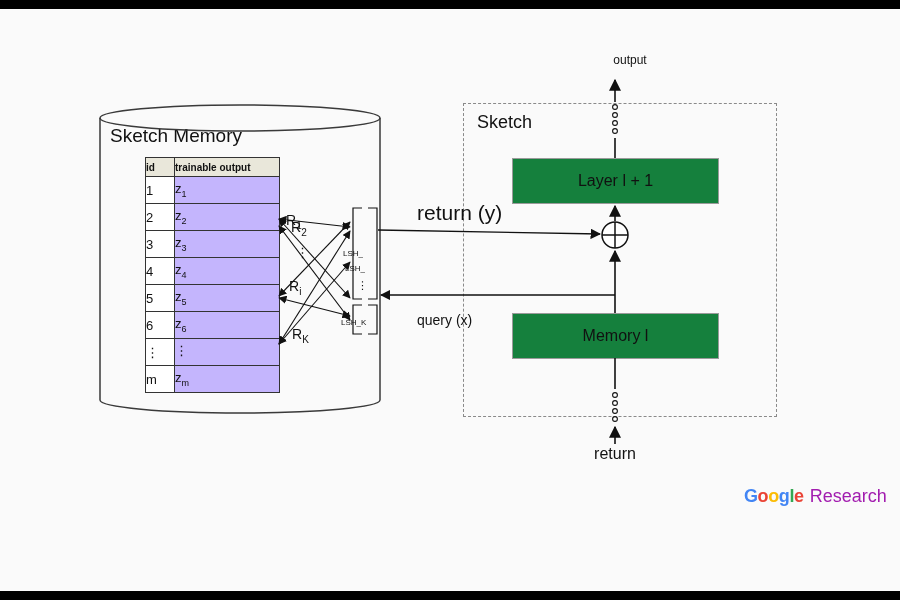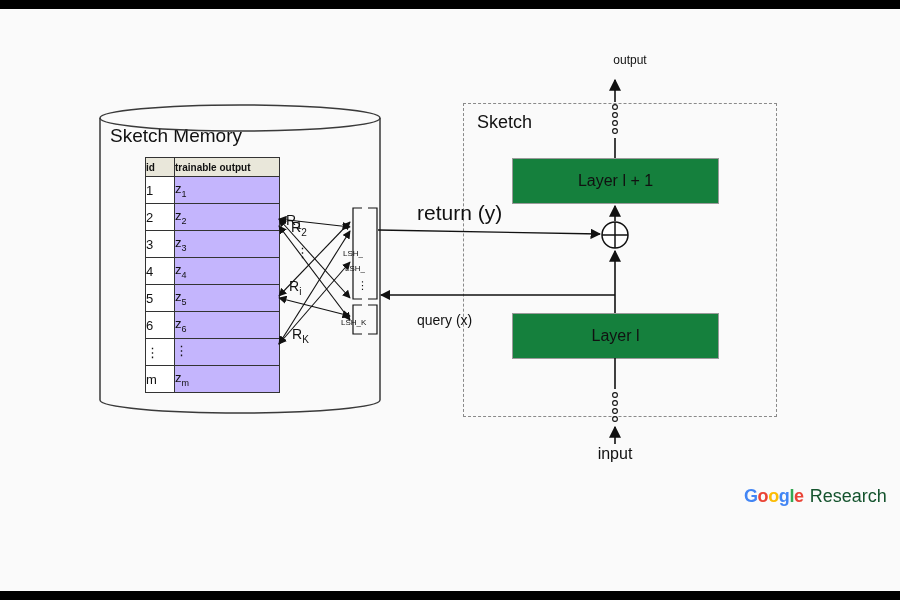--- a/index.html
+++ b/index.html
@@ -42,21 +42,21 @@
 <div class="stage">
 
   <div class="bar top"></div>
   <div class="bar bottom"></div>
 
   <div class="net-box"></div>
   <div class="layer upper">
     <span>Layer l + 1</span>
   </div>
   <div class="layer lower">
-    <span>Layer l</span>
+    <span>Memory l</span>
   </div>
 
   <table class="mem">
     <thead>
       <tr>
         <th class="th-id">id</th>
         <th class="th-vec">trainable output</th>
       </tr>
     </thead>
     <tbody>
@@ -91,37 +91,37 @@
       <tr>
         <td>m</td>
         <td class="vec"><span>z</span><span class="sb">m</span></td>
       </tr>
     </tbody>
   </table>
 
   <div class="lbl title">Sketch Memory</div>
   <div class="lbl network-label">Sketch</div>
   <div class="lbl output-label">output</div>
-  <div class="lbl input-label">input</div>
+  <div class="lbl input-label">return</div>
   <div class="lbl return-label">return (y)</div>
   <div class="lbl query-label">query (x)</div>
 
   <div class="lbl rlab" style="left:286px;top:212px"><span>R</span><span class="sbr">1</span></div>
   <div class="lbl rlab" style="left:291px;top:219px"><span>R</span><span class="sbr">2</span></div>
   <div class="lbl vdots" style="left:296px;top:246px">⋮</div>
   <div class="lbl rlab" style="left:289px;top:278px"><span>R</span><span class="sbr">i</span></div>
   <div class="lbl rlab" style="left:292px;top:326px"><span>R</span><span class="sbr">K</span></div>
 
   <div class="lbl lsh" style="left:343px;top:249px">LSH_</div>
   <div class="lbl lsh" style="left:345px;top:264px">LSH_</div>
   <div class="lbl vdots" style="left:357px;top:280px;font-size:11px">⋮</div>
   <div class="lbl lsh" style="left:341px;top:318px">LSH_K</div>
 
   <div class="glogo">
-    <span style="color: rgb(66, 133, 244);">G</span><span style="color: rgb(234, 67, 53);">o</span><span style="color: rgb(251, 188, 5);">o</span><span style="color: rgb(66, 133, 244);">g</span><span style="color: rgb(52, 168, 83);">l</span><span style="color: rgb(234, 67, 53);">e</span><span class="research" style="color: #14532d;">Research</span>
+    <span style="color: rgb(66, 133, 244);">G</span><span style="color: rgb(234, 67, 53);">o</span><span style="color: rgb(251, 188, 5);">o</span><span style="color: rgb(66, 133, 244);">g</span><span style="color: rgb(52, 168, 83);">l</span><span style="color: rgb(234, 67, 53);">e</span><span class="research" style="color: #a21caf;">Research</span>
   </div>
 
   <svg class="overlay" width="900" height="600" viewBox="0 0 900 600">
     <defs>
       <marker id="ah" viewBox="0 0 10 10" refX="9" refY="5" markerWidth="7.5" markerHeight="7.5" orient="auto-start-reverse">
         <path d="M0,0 L10,5 L0,10 z" fill="#111"></path>
       </marker>
     </defs>
 
     <g stroke="#3a3a3a" stroke-width="1.5" fill="none">

